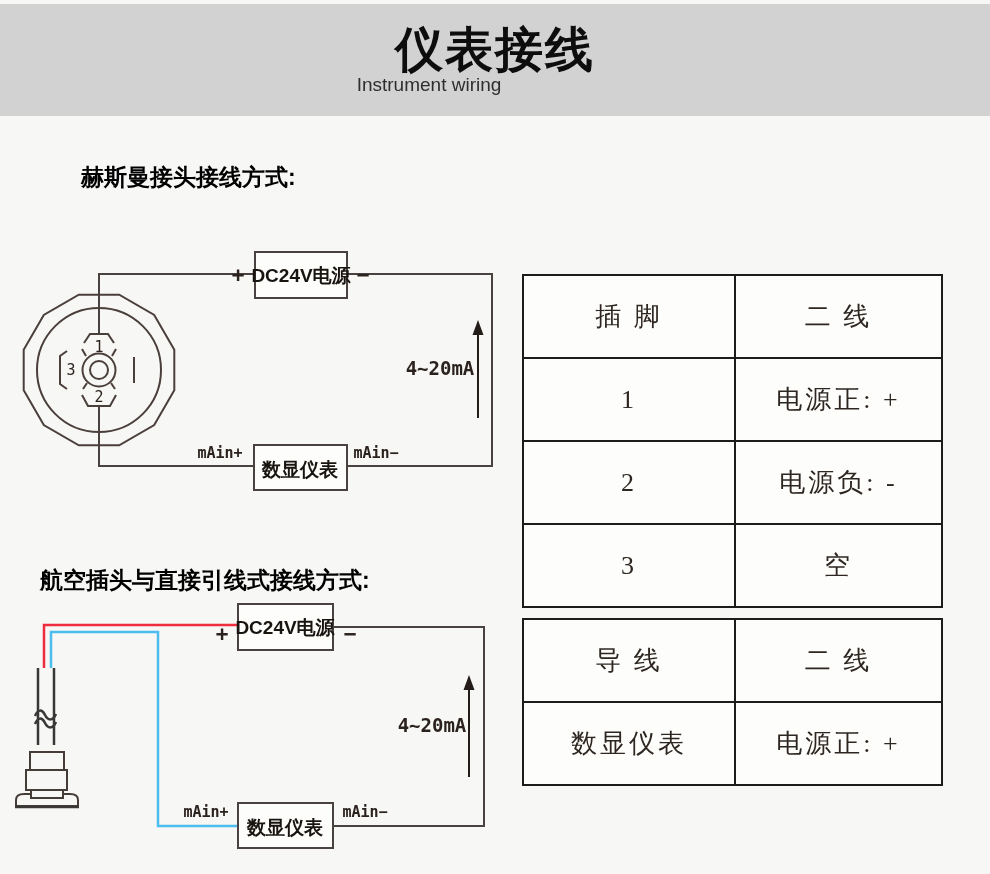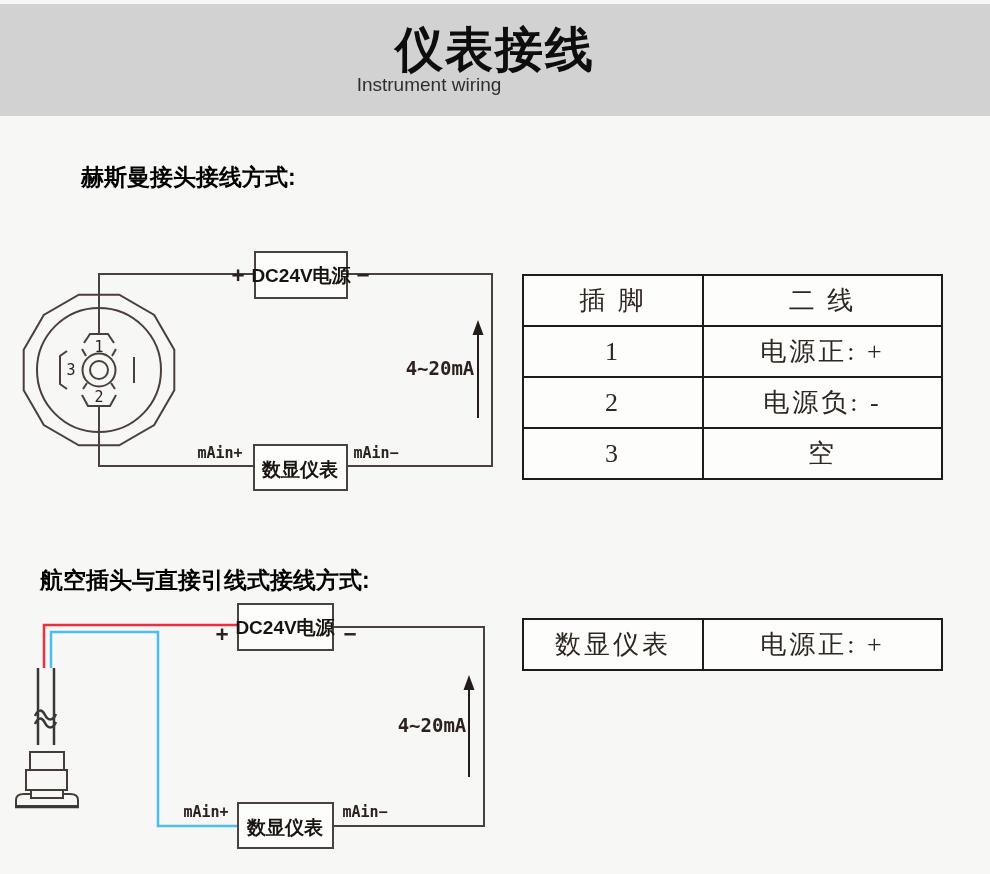--- a/index.html
+++ b/index.html
@@ -34,21 +34,21 @@
   .cable{fill:none;stroke:#3a3836;stroke-width:2.5;}
   .arrowline{stroke:#241c18;stroke-width:2;}
   .arrowhead{fill:#241c18;stroke:none;}
   
   .wtable{position:absolute;width:421px;border:2px solid #1c1c1c;background:#fdfdfc;
           border-collapse:collapse;table-layout:fixed;
           font-family:"Liberation Serif","DejaVu Serif",serif;color:#2e2620;}
   .t1{left:522px;top:274px;}
   .t2{left:522px;top:618px;}
   .wtable td{border:2px solid #1c1c1c;height:49px;text-align:center;vertical-align:middle;
-             font-size:26px;letter-spacing:3px;padding:0;}
+             font-size:26px;letter-spacing:3px;padding:16px;}
   .wtable td.c1{width:178px;}
 </style>
 </head>
 <body>
 
 <div id="page">
 
   <div class="band"></div>
   <div class="title">仪表接线</div>
   <div class="subtitle">Instrument wiring</div>
@@ -152,20 +152,24 @@
     <text class="mono cur" x="432" y="137">4~20mA</text>
 
     <rect class="boxr" x="238" y="208" width="95" height="45"></rect>
     <text class="boxtext" x="285" y="239">数显仪表</text>
     <text class="mono lbl" x="206" y="222">mAin+</text>
     <text class="mono lbl" x="365" y="222">mAin−</text>
   </svg>
 
   <table class="wtable t2">
     <tbody>
+        <tr>
+      <td class="c1">导 线</td>
+      <td>二 线</td>
+    </tr>
     <tr>
       <td class="c1">数显仪表</td>
       <td>电源正: +</td>
     </tr>
   </tbody>
     </table>
 
 </div>
 
 </body></html>

